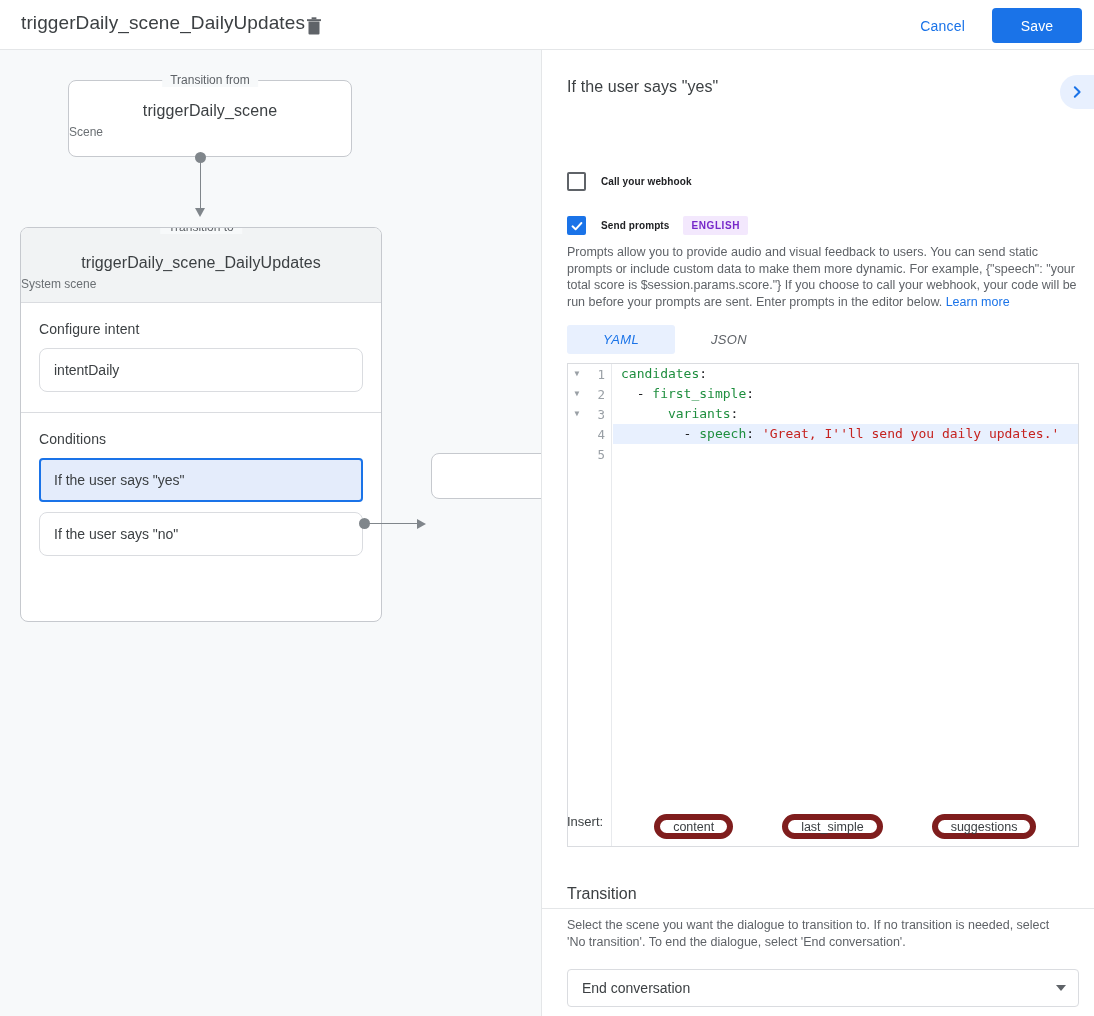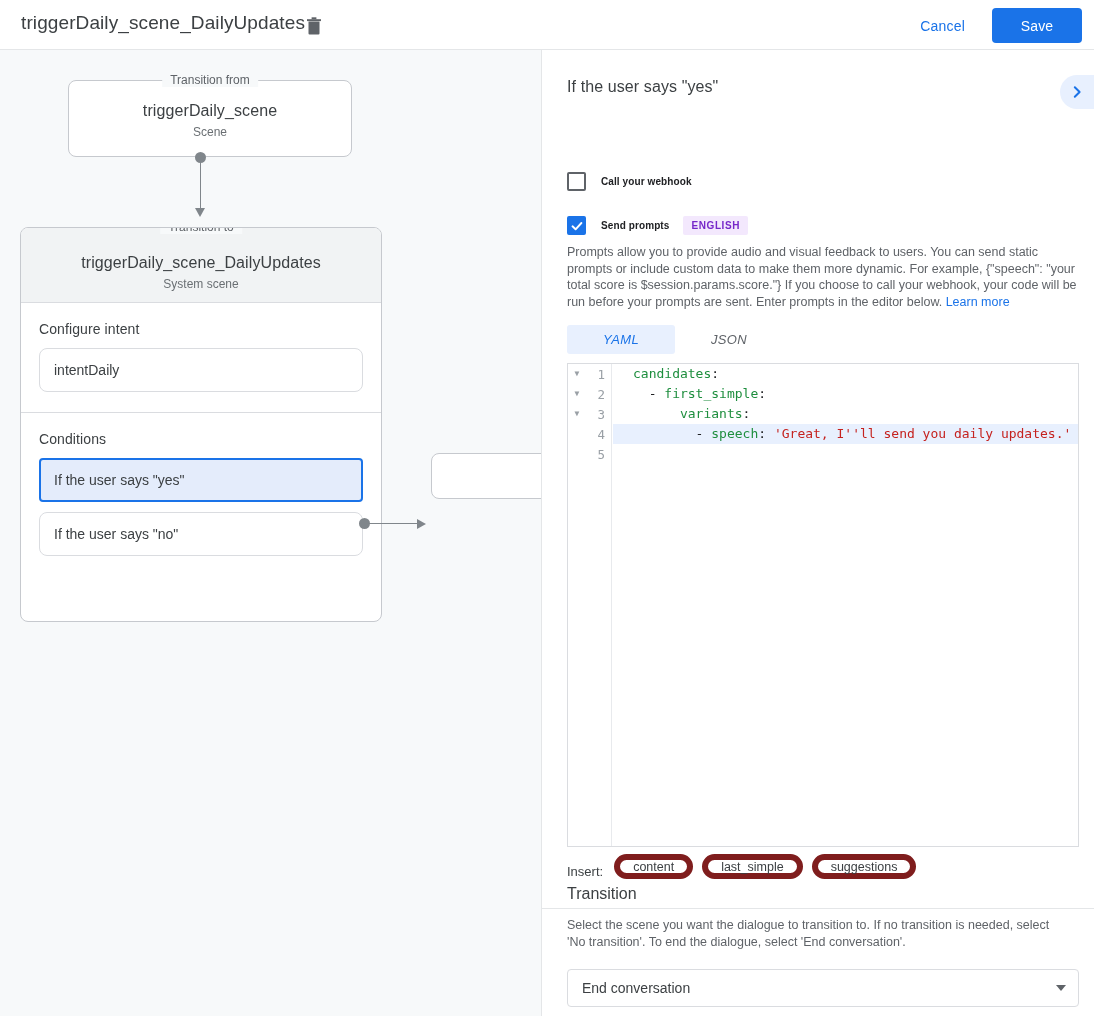--- a/index.html
+++ b/index.html
@@ -67,21 +67,20 @@
     color: #5f6368;
     white-space: nowrap;
   }
   .node-title {
     text-align: center;
     font-size: 16px;
     color: #3c4043;
     letter-spacing: .1px;
   }
   .node-sub {
-    text-align: center;
     font-size: 12px;
     color: #6a6f73;
     margin-top: 5px;
   }
 
   
   #node-from {
     left: 68px; top: 30px; width: 284px; height: 77px;
   }
   #node-from .legend { left: 50%; transform: translateX(-50%); }
@@ -273,31 +272,31 @@
     font-size: 12.5px; color: #9aa0a6;
     font-family: "DejaVu Sans Mono", monospace;
   }
   #code {
     position: absolute; left: 45px; top: 0; right: 0; height: 100%;
     overflow: hidden;
   }
   .cline {
     height: 20px; line-height: 20px;
     white-space: pre;
-    padding-left: 20px;
+    padding-left: 8px;
     color: #202124;
   }
   .cline.hl { background: #e8f0fe; }
   .k { color: #1e8e3e; }
   .s { color: #c5221f; }
   .p { color: #202124; }
 
   #insert-row {
-    position: absolute; left: 25px; top: 804px;
-    display: flex; align-items: flex-end;
+    position: absolute; left: 25px; top: 764px;
+    display: flex; align-items: flex-start; gap: 40px;
   }
   #insert-label { font-size: 13px; color: #3c4043; margin-right: 11px; }
   .chip {
     border: 6px solid #7f1d1d; border-radius: 14px;
     height: 25px; padding: 0 13px;
     display: flex; align-items: center;
     font-size: 12.5px; color: #3c4043;
     margin-right: 9px; cursor: pointer;
     background: #fff;
   }

